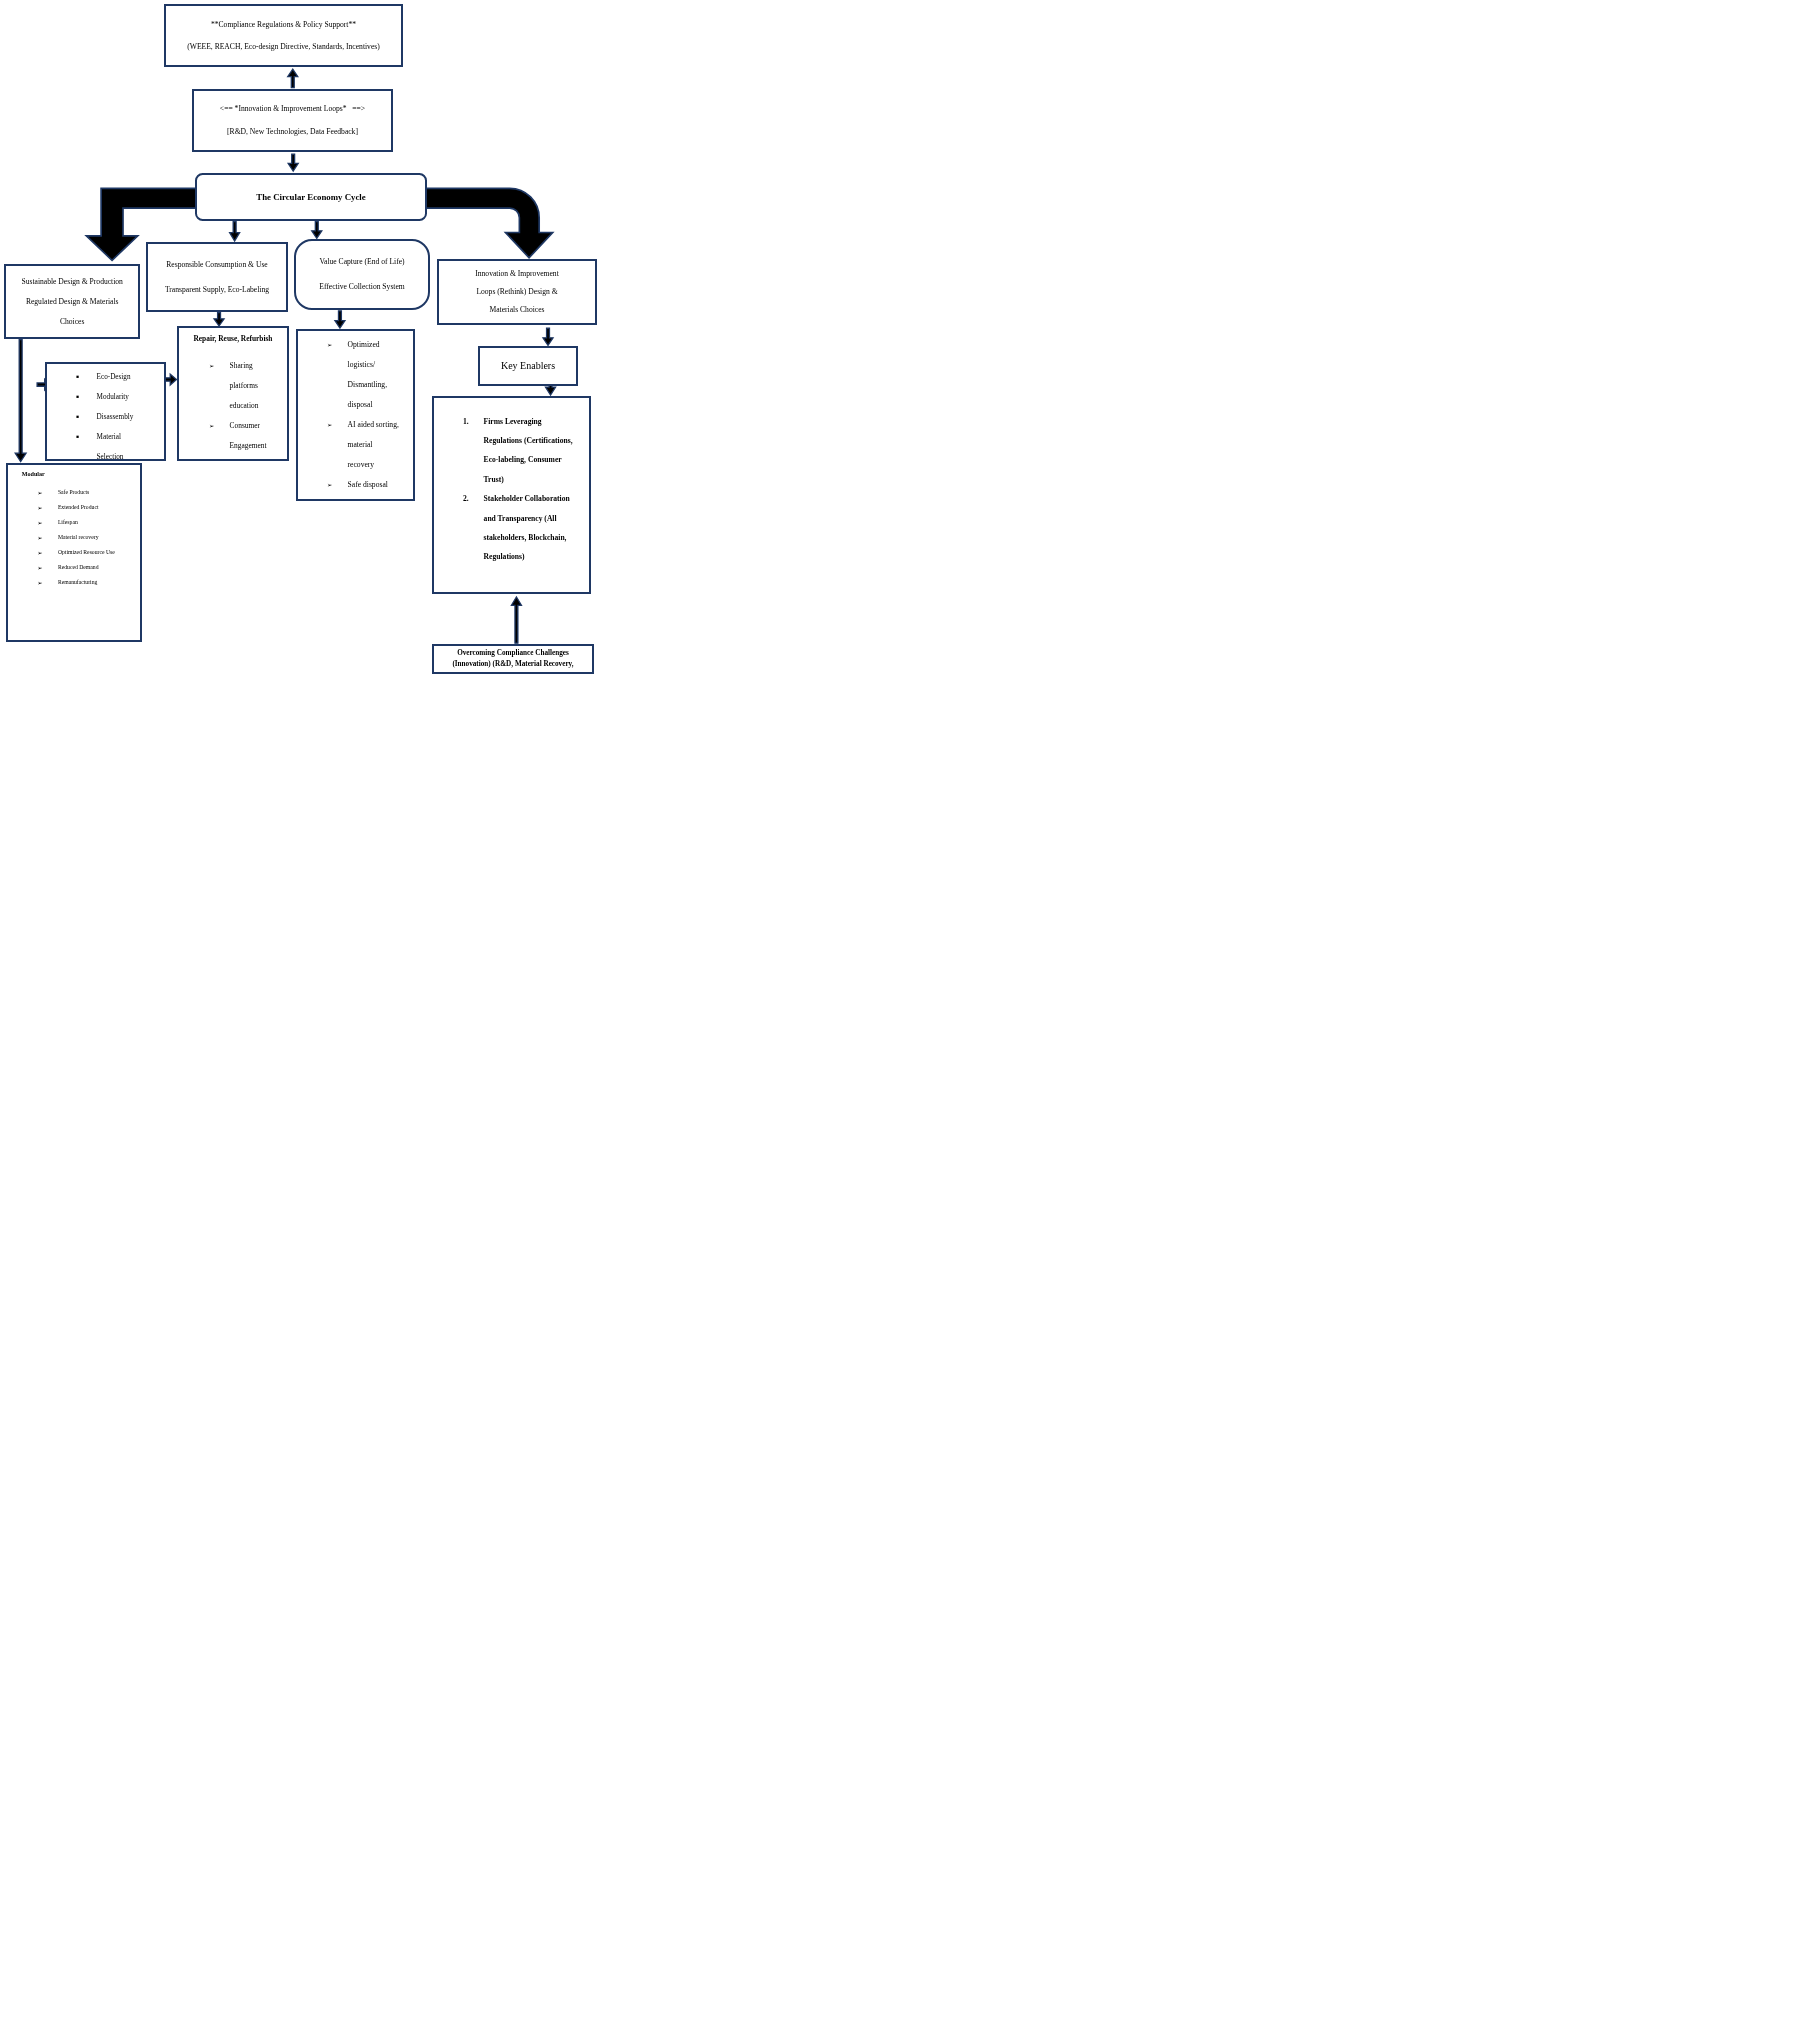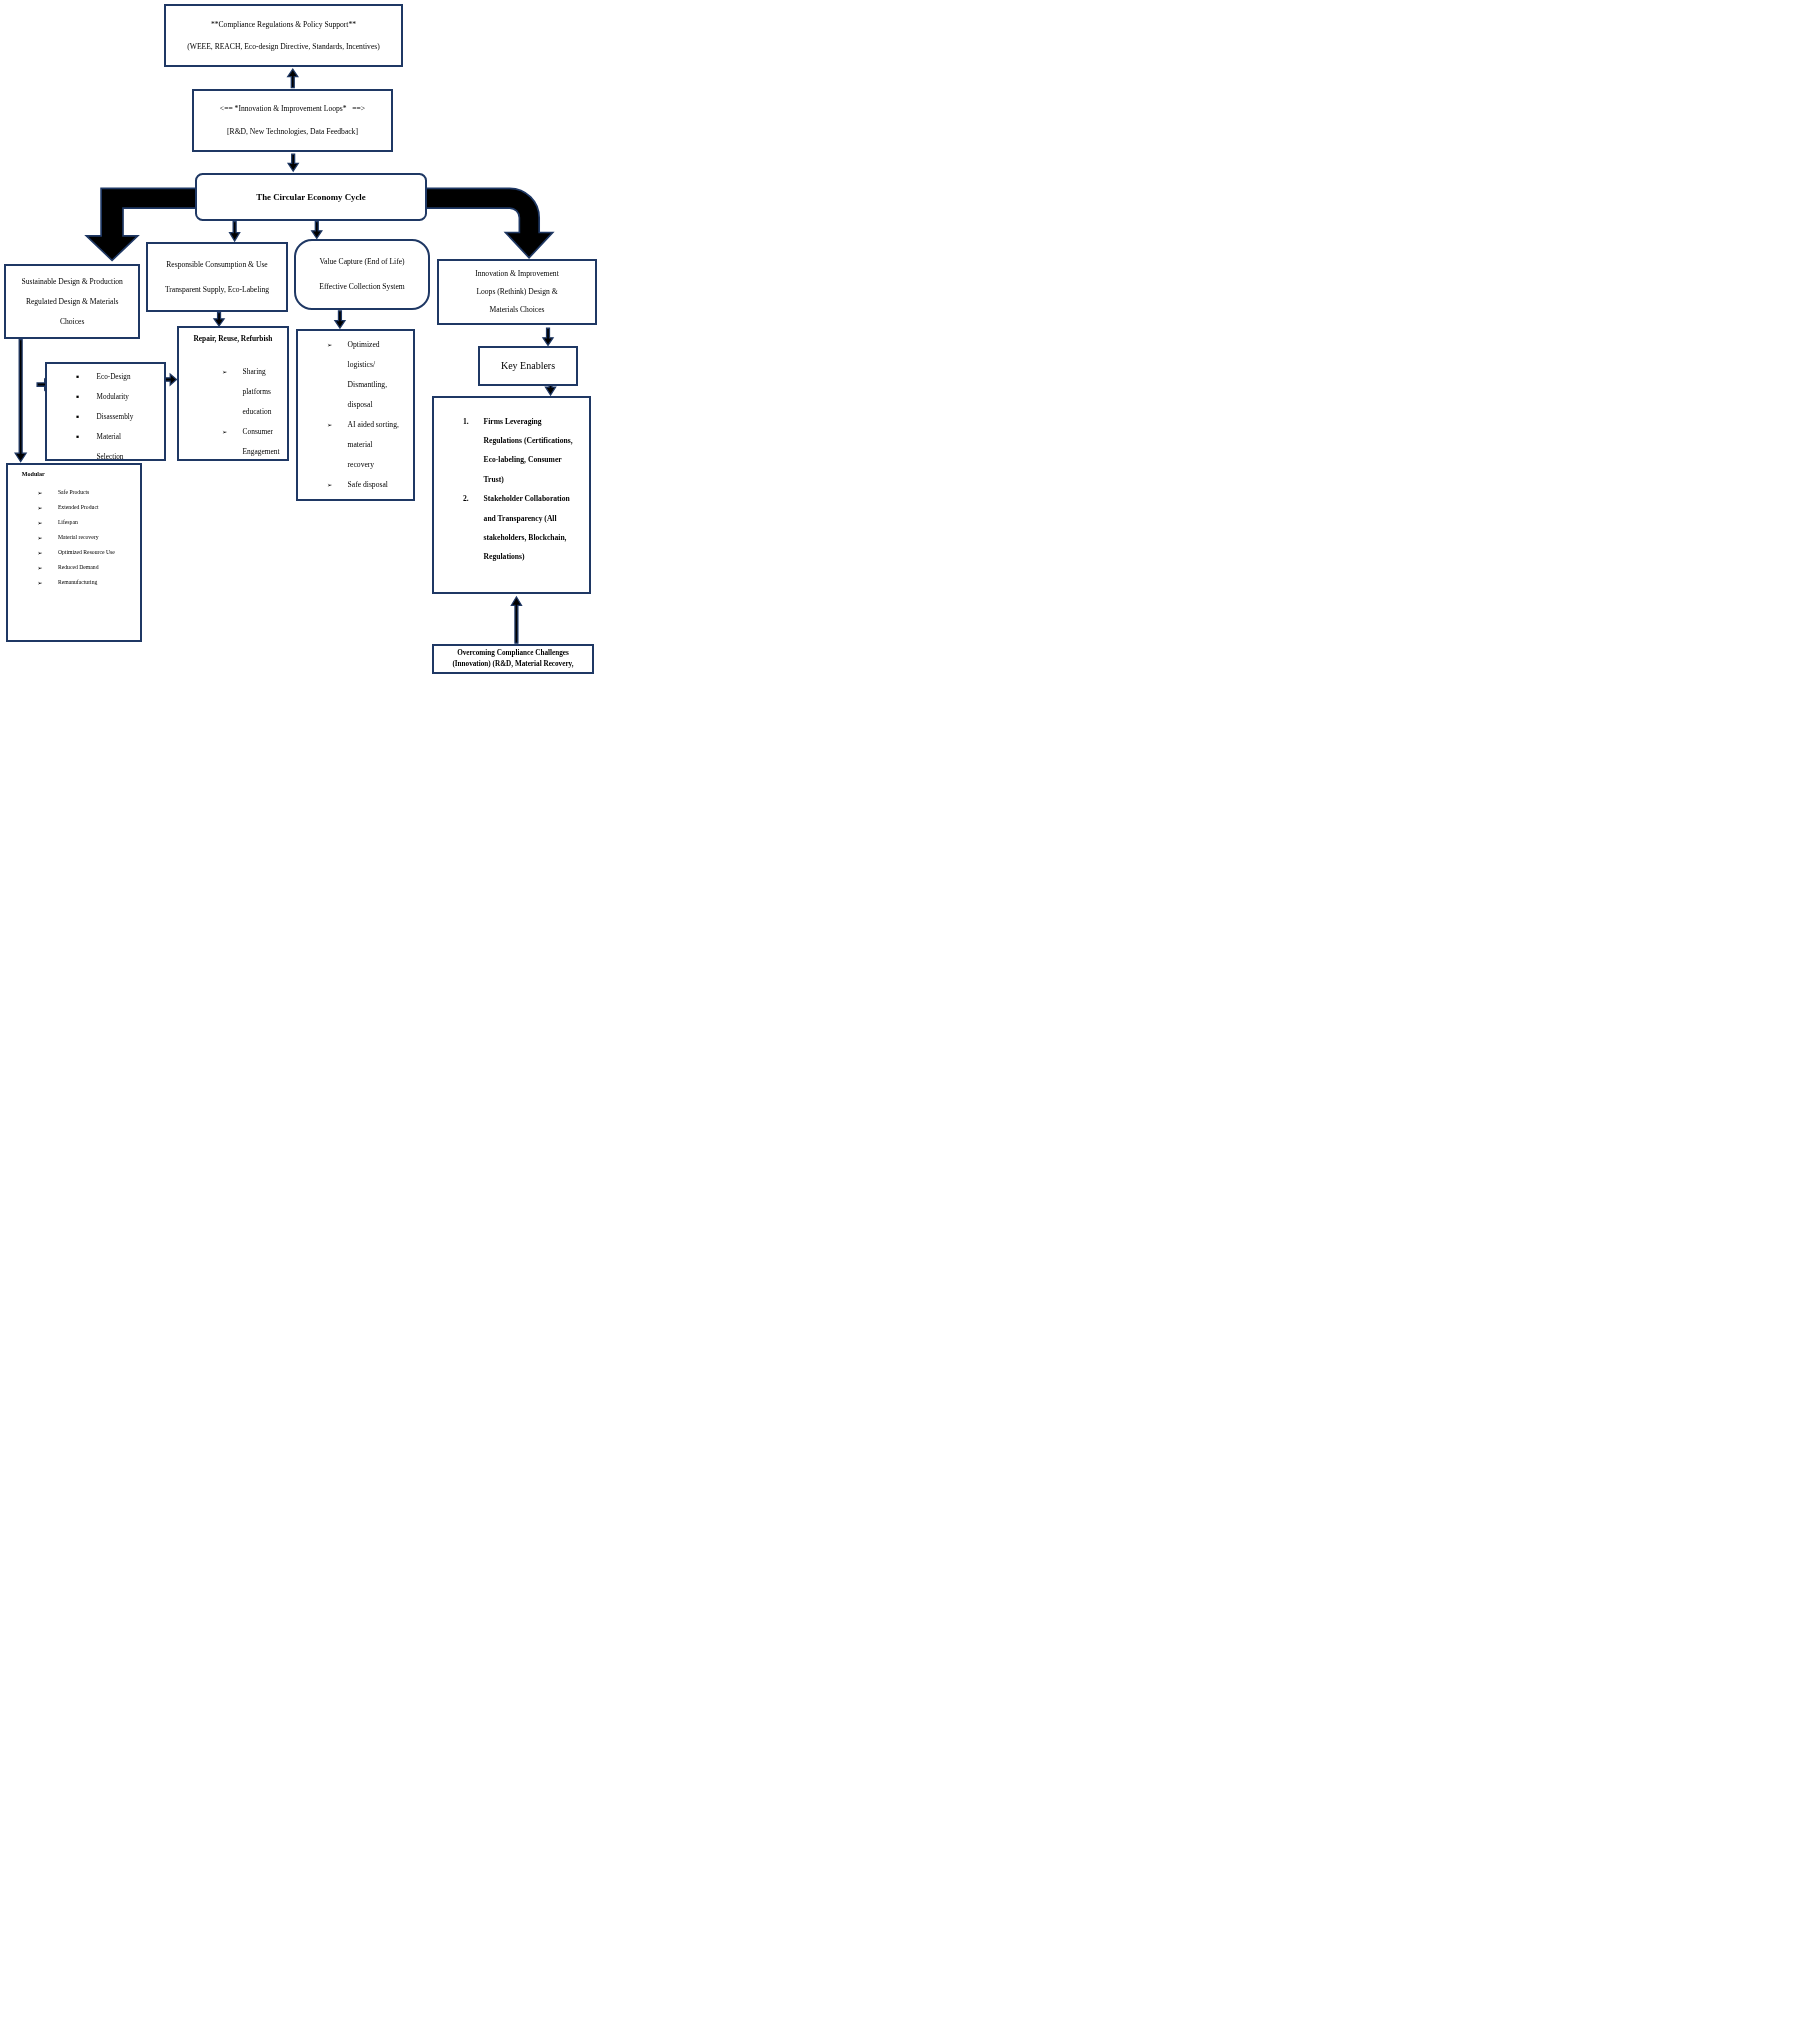--- a/index.html
+++ b/index.html
@@ -25,21 +25,21 @@
   .bx-sustainable{left:4.2px;top:264px;width:136px;height:75px;}
   .bx-responsible{left:146px;top:242px;width:142px;height:70px;}
   .bx-value{left:294px;top:239px;width:136px;height:71px;border-radius:18px;}
   .bx-innoright{left:437px;top:259px;width:160px;height:66px;}
   .bx-key{left:478px;top:346px;width:100px;height:40px;font-size:10px;}
   .bx-bottom{left:432px;top:644px;width:162px;height:29.5px;font-size:7.2px;font-weight:bold;}
   
   .listbox{justify-content:flex-start;align-items:stretch;text-align:left;}
   .bx-eco{left:45px;top:362px;width:121px;height:99px;padding:3.4px 0 0 29px;font-size:7.2px;}
   .bx-repair{left:177px;top:326px;width:112px;height:135px;padding:5.9px 0 0 0;font-size:7.4px;}
-  .bx-repair .list{padding-left:43px;margin-top:19px;}
+  .bx-repair .list{padding-left:30px;margin-top:13px;}
   .bx-vbul{left:296px;top:329px;width:119px;height:172px;padding:4.2px 0 0 29px;font-size:7.6px;}
   .bx-numbered{left:432px;top:396px;width:159px;height:198px;padding:13.5px 0 0 29px;font-size:7.6px;font-weight:bold;}
   .bx-modular{left:6.3px;top:463px;width:136px;height:179px;padding:5.9px 0 0 0;font-size:5.7px;}
   .bx-modular .list{padding-left:29px;margin-top:6.7px;}
   .hd{text-align:center;}
   .hd-modular{text-align:left;padding-left:13.5px;font-size:6.1px;}
   .row{display:flex;align-items:flex-start;}
   .blt{flex:0 0 20.6px;font-family:"DejaVu Sans", sans-serif;}
   .bx-eco .row{line-height:20px;}
   .bx-eco .blt{font-size:4.6px;}

